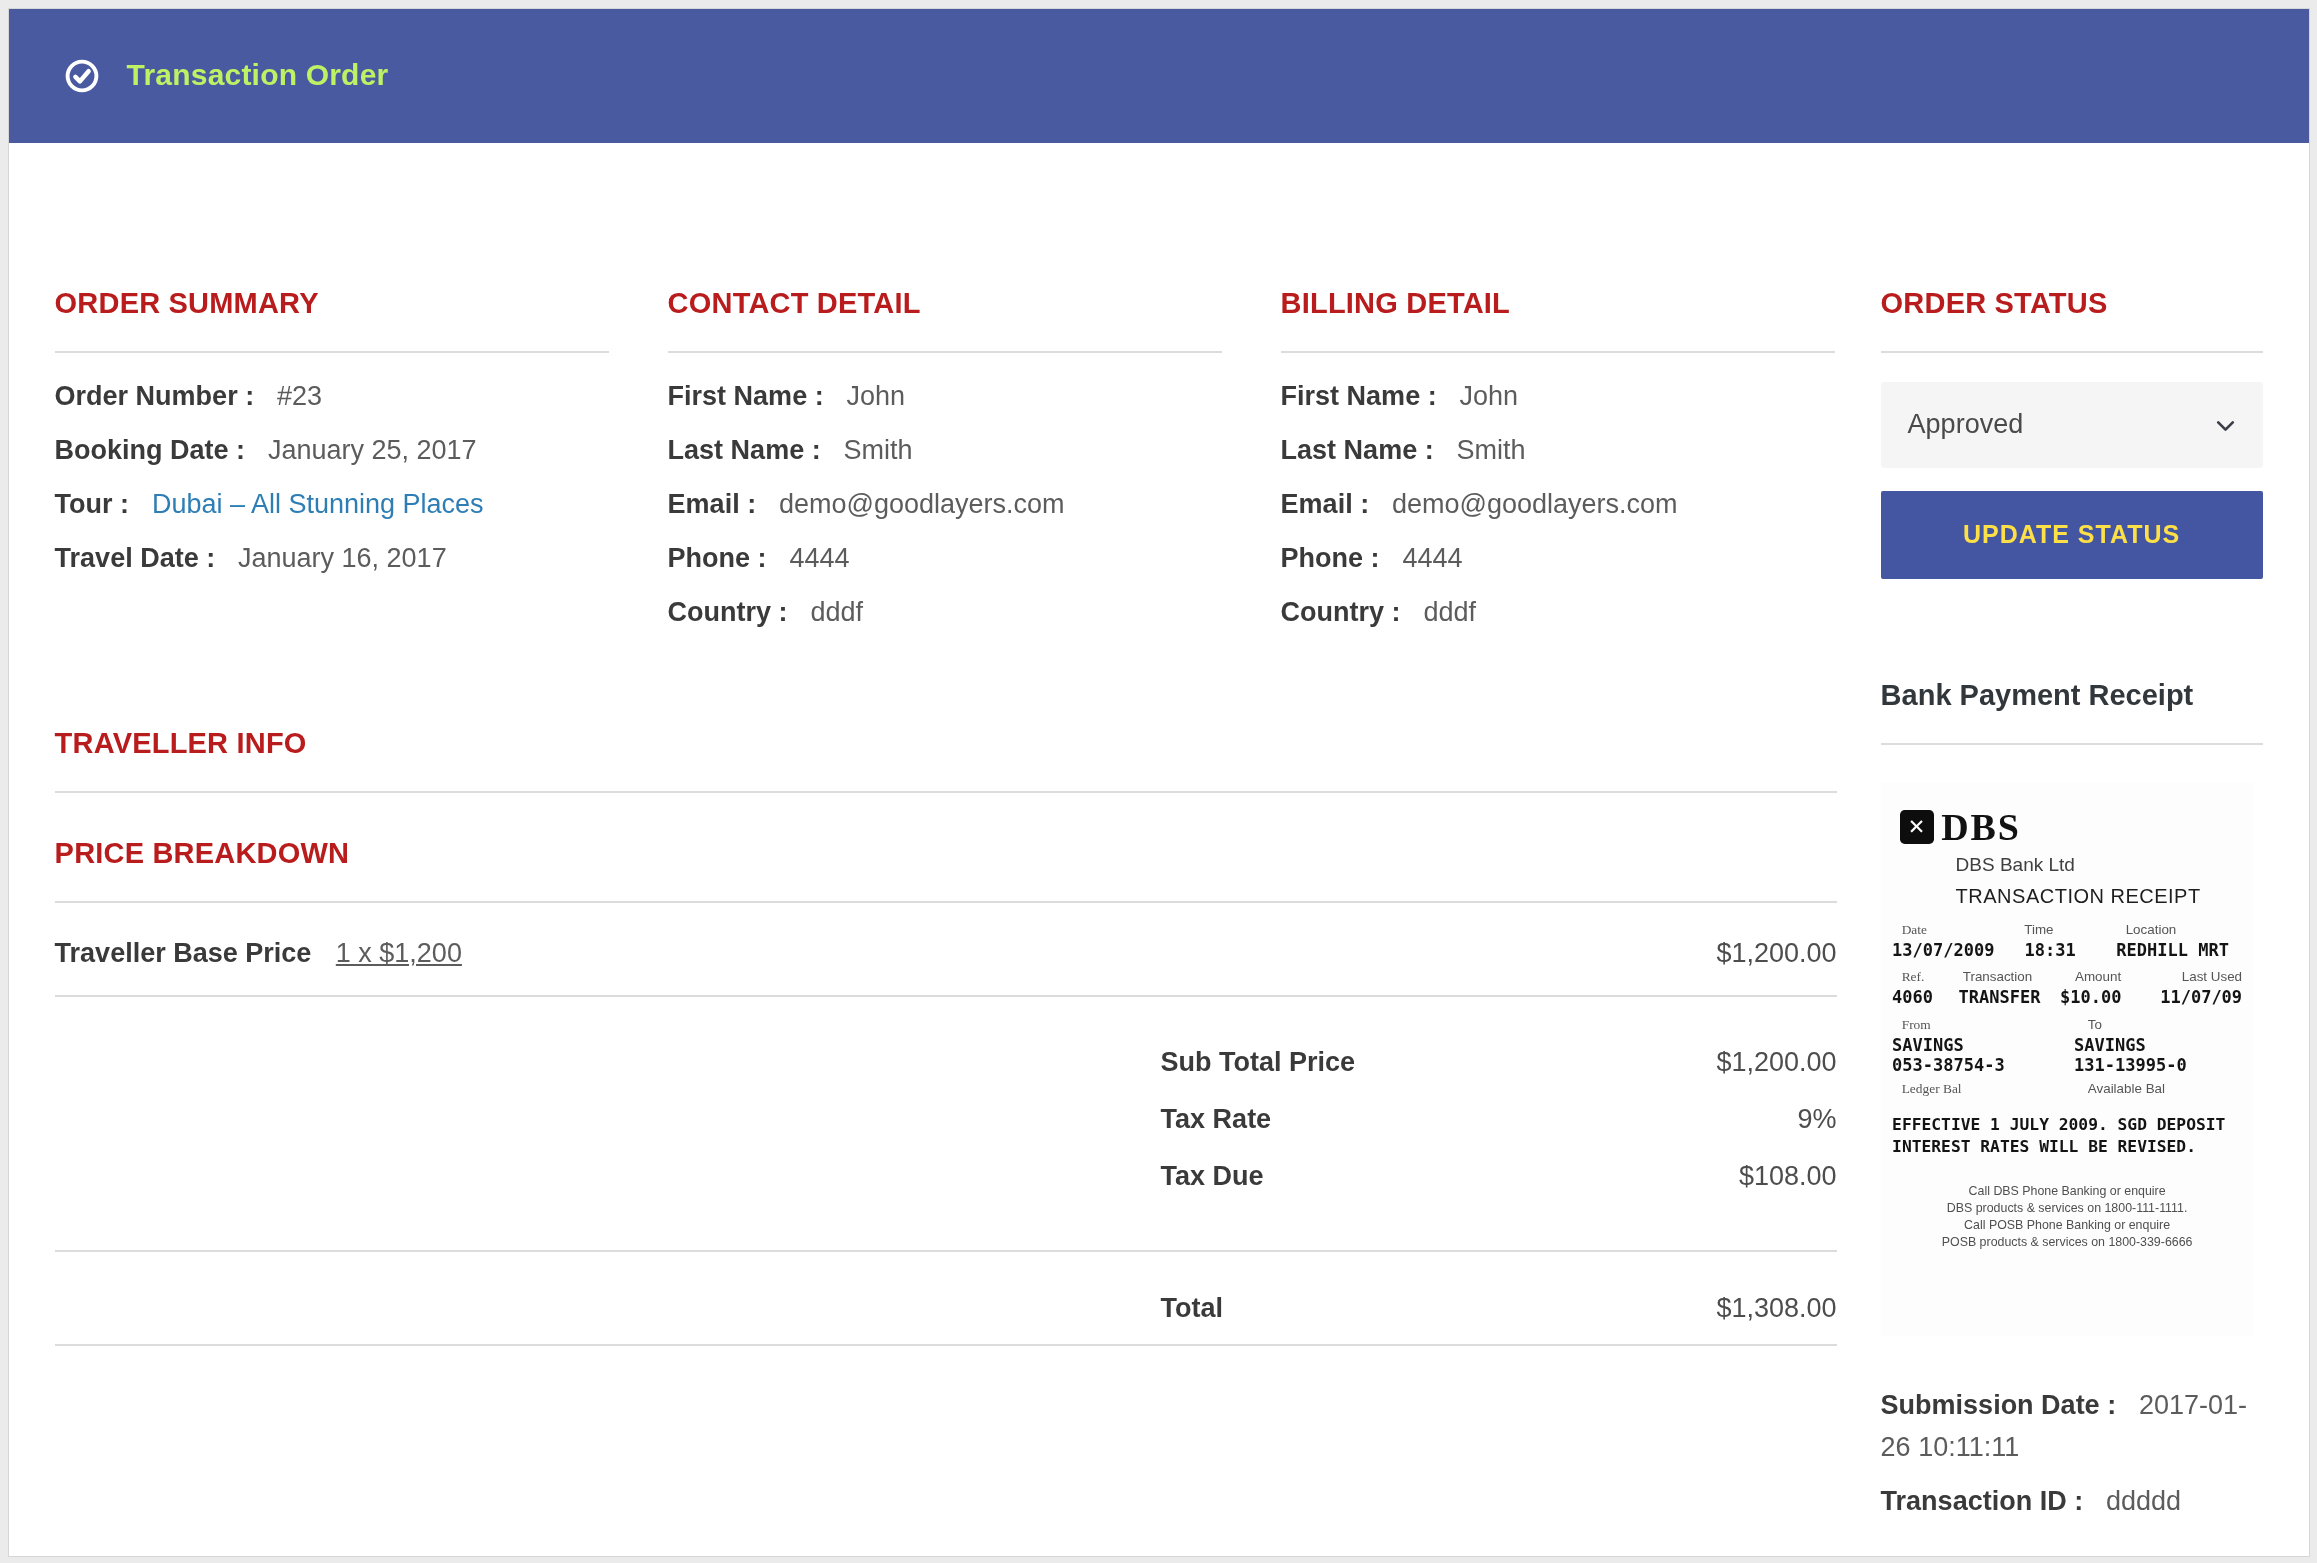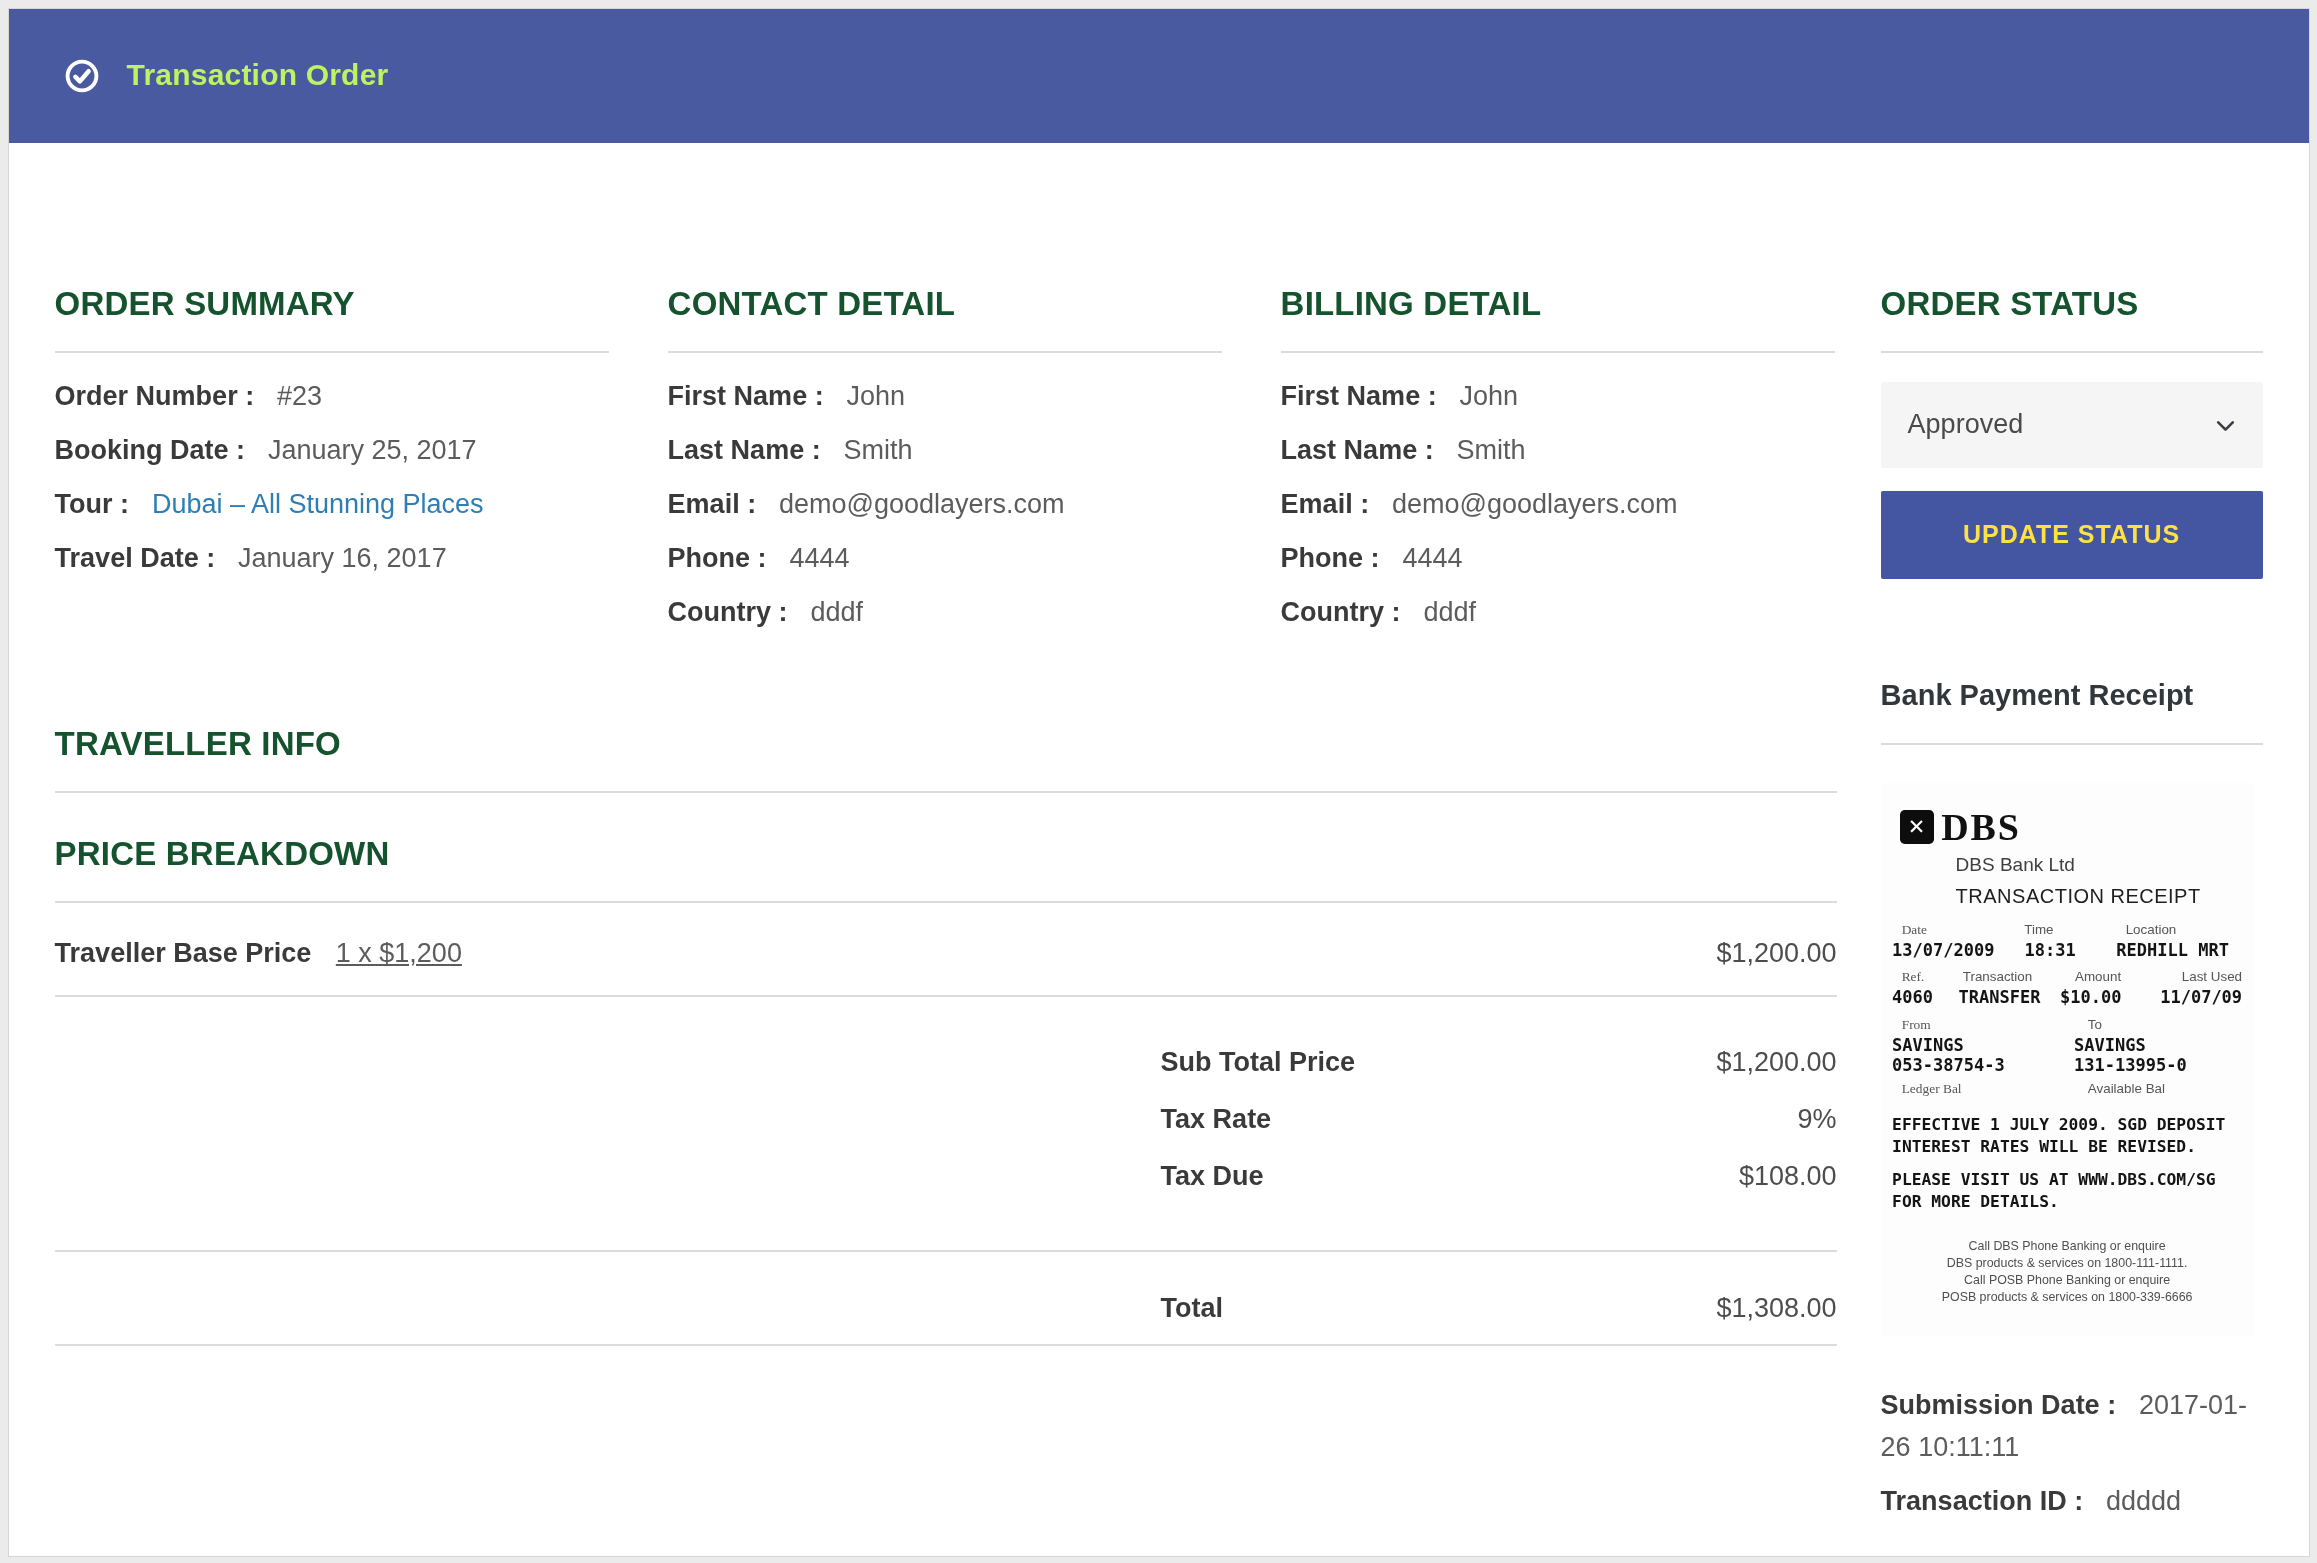--- a/index.html
+++ b/index.html
@@ -21,21 +21,21 @@
   .check-icon{width:36px;height:36px;display:inline-block;}
   .topbar h1{
     margin:0 0 0 27px;font-size:30px;line-height:32.5px;font-weight:700;color:#bef264;
     letter-spacing:0.2px;
   }
   
   .content{display:flex;padding:145px 0 0 46px;}
   .main{width:1782px;flex:none;}
   .sidebar{width:382px;flex:none;margin-left:44px;}
   
-  .sec-h{margin:0;font-size:33px;line-height:31px;font-weight:700;color:#14532d;letter-spacing:0.2px;}
+  .sec-h{margin:0;font-size:29px;line-height:31px;font-weight:700;color:#b91c1c;letter-spacing:0.2px;}
   .rule{height:1.9px;background:#dcdcdc;margin-top:32.5px;}
   .rows{margin-top:29px;}
   .drow{height:54px;font-size:27px;line-height:29px;white-space:nowrap;}
   .lbl{font-weight:700;color:#3a3a3a;}
   .val{color:#5c5c5c;margin-left:15.3px;}
   a.link{color:#2e7eb5;text-decoration:none;}
   
   .cols{display:flex;height:440px;}
   .col{width:554px;flex:none;margin-right:59px;}
   .col:last-child{margin-right:0;}
@@ -298,24 +298,20 @@
           </div>
           <div class="rc-row rc-lblrow" style="margin-top:5.7px;">
             <span class="h1 pl10">Ledger Bal</span>
             <span class="h2w pl20">Available Bal</span>
           </div>
 
           <div class="rc-note">
             <div>EFFECTIVE 1 JULY 2009. SGD DEPOSIT</div>
             <div>INTEREST RATES WILL BE REVISED.</div>
           </div>
-          <div class="rc-note rc-note2">
-            <div>PLEASE VISIT US AT WWW.DBS.COM/SG</div>
-            <div>FOR MORE DETAILS.</div>
-          </div>
 
           <div class="rc-foot">
             <div>Call DBS Phone Banking or enquire</div>
             <div>DBS products &amp; services on 1800-111-1111.</div>
             <div>Call POSB Phone Banking or enquire</div>
             <div>POSB products &amp; services on 1800-339-6666</div>
           </div>
         </div>
 
         <div class="meta">

